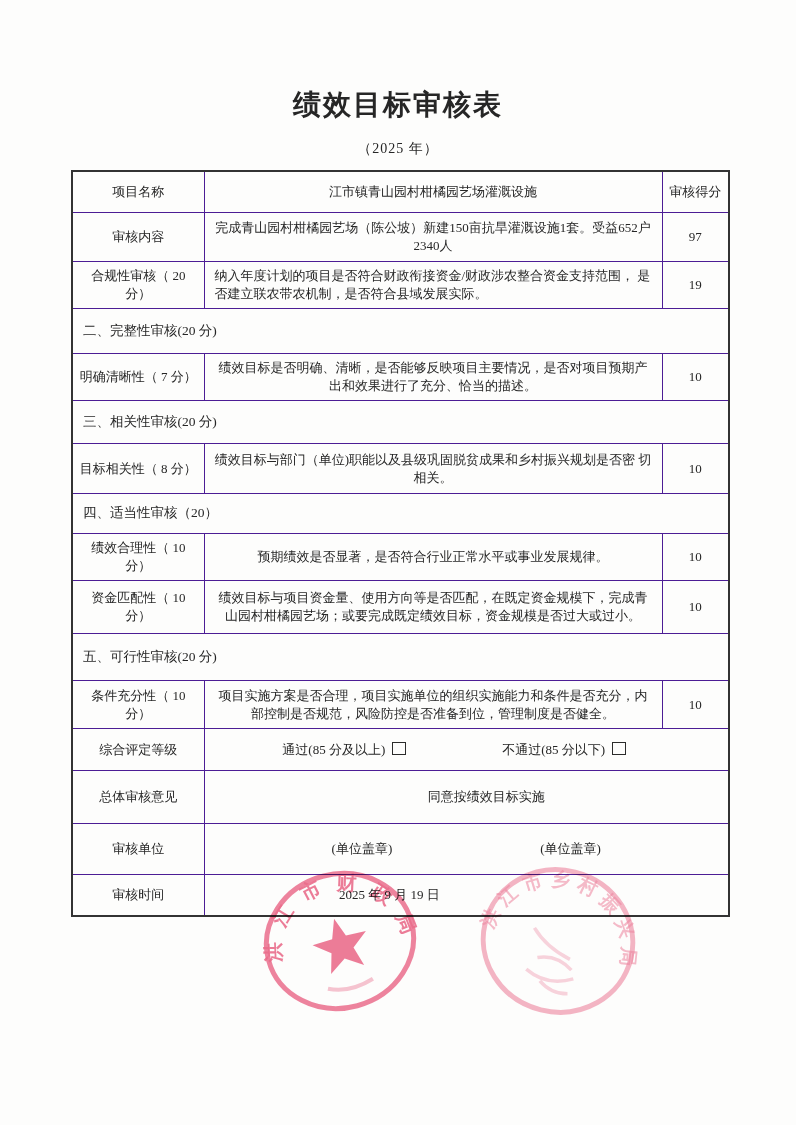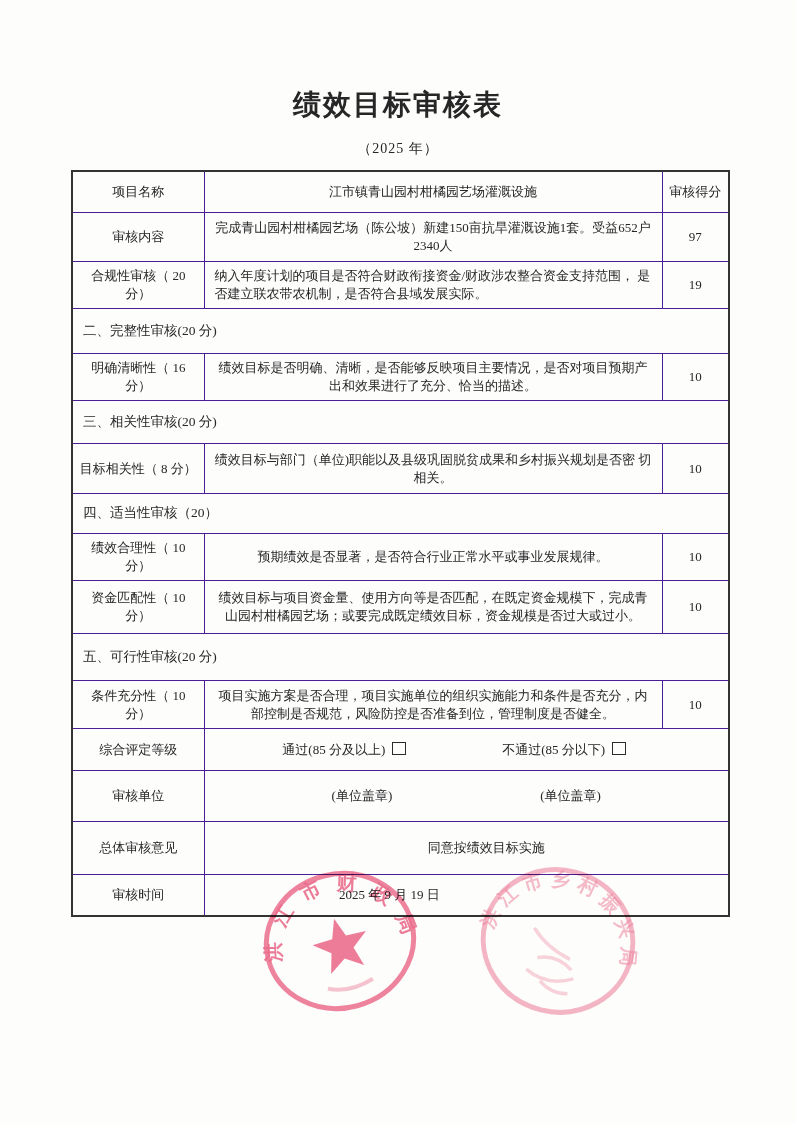--- a/index.html
+++ b/index.html
@@ -104,21 +104,21 @@
     <tr>
       <td style="height:42px">合规性审核（ 20 分）</td>
       <td class="crit ta-left">纳入年度计划的项目是否符合财政衔接资金/财政涉农整合资金支持范围， 是否建立联农带农机制，是否符合县域发展实际。</td>
       <td>19</td>
     </tr>
 
     <tr>
         <td class="section-cell" colspan="3" style="height:40px">二、完整性审核(20 分)</td>
       </tr>
     <tr>
-      <td style="height:42px">明确清晰性（ 16 分）</td>
+      <td style="height:42px">明确清晰性（ 7 分）</td>
       <td class="crit">绩效目标是否明确、清晰，是否能够反映项目主要情况，是否对项目预期产出和效果进行了充分、恰当的描述。</td>
       <td>10</td>
     </tr>
 
     <tr>
         <td class="section-cell" colspan="3" style="height:38px">三、相关性审核(20 分)</td>
       </tr>
     <tr>
       <td style="height:45px">目标相关性（ 8 分）</td>
       <td class="crit">绩效目标与部门（单位)职能以及县级巩固脱贫成果和乡村振兴规划是否密 切相关。</td>
@@ -151,31 +151,31 @@
     <tr>
       <td style="height:37px">综合评定等级</td>
       <td colspan="2">
         <div class="passfail">
           <span><span>通过(85 分及以上)</span><span class="chkbox"></span></span>
           <span><span>不通过(85 分以下)</span><span class="chkbox"></span></span>
         </div>
       </td>
     </tr>
     <tr>
+      <td style="height:48px">总体审核意见</td>
+      <td colspan="2" class="opinion-cell">同意按绩效目标实施</td>
+    </tr>
+    <tr>
       <td style="height:46px">审核单位</td>
       <td colspan="2">
         <div class="sealrow">
           <span>(单位盖章)</span>
           <span>(单位盖章)</span>
         </div>
       </td>
-    </tr>
-    <tr>
-      <td style="height:48px">总体审核意见</td>
-      <td colspan="2" class="opinion-cell">同意按绩效目标实施</td>
     </tr>
     <tr>
       <td style="height:36px">审核时间</td>
       <td colspan="2" class="date-cell">2025 年 9 月 19 日</td>
     </tr>
   </tbody>
 </table>
 
 <svg class="stamp" style="left:258px; top:866px;" width="164" height="150" viewBox="0 0 164 150">
   <g transform="rotate(-15 82 75)">

